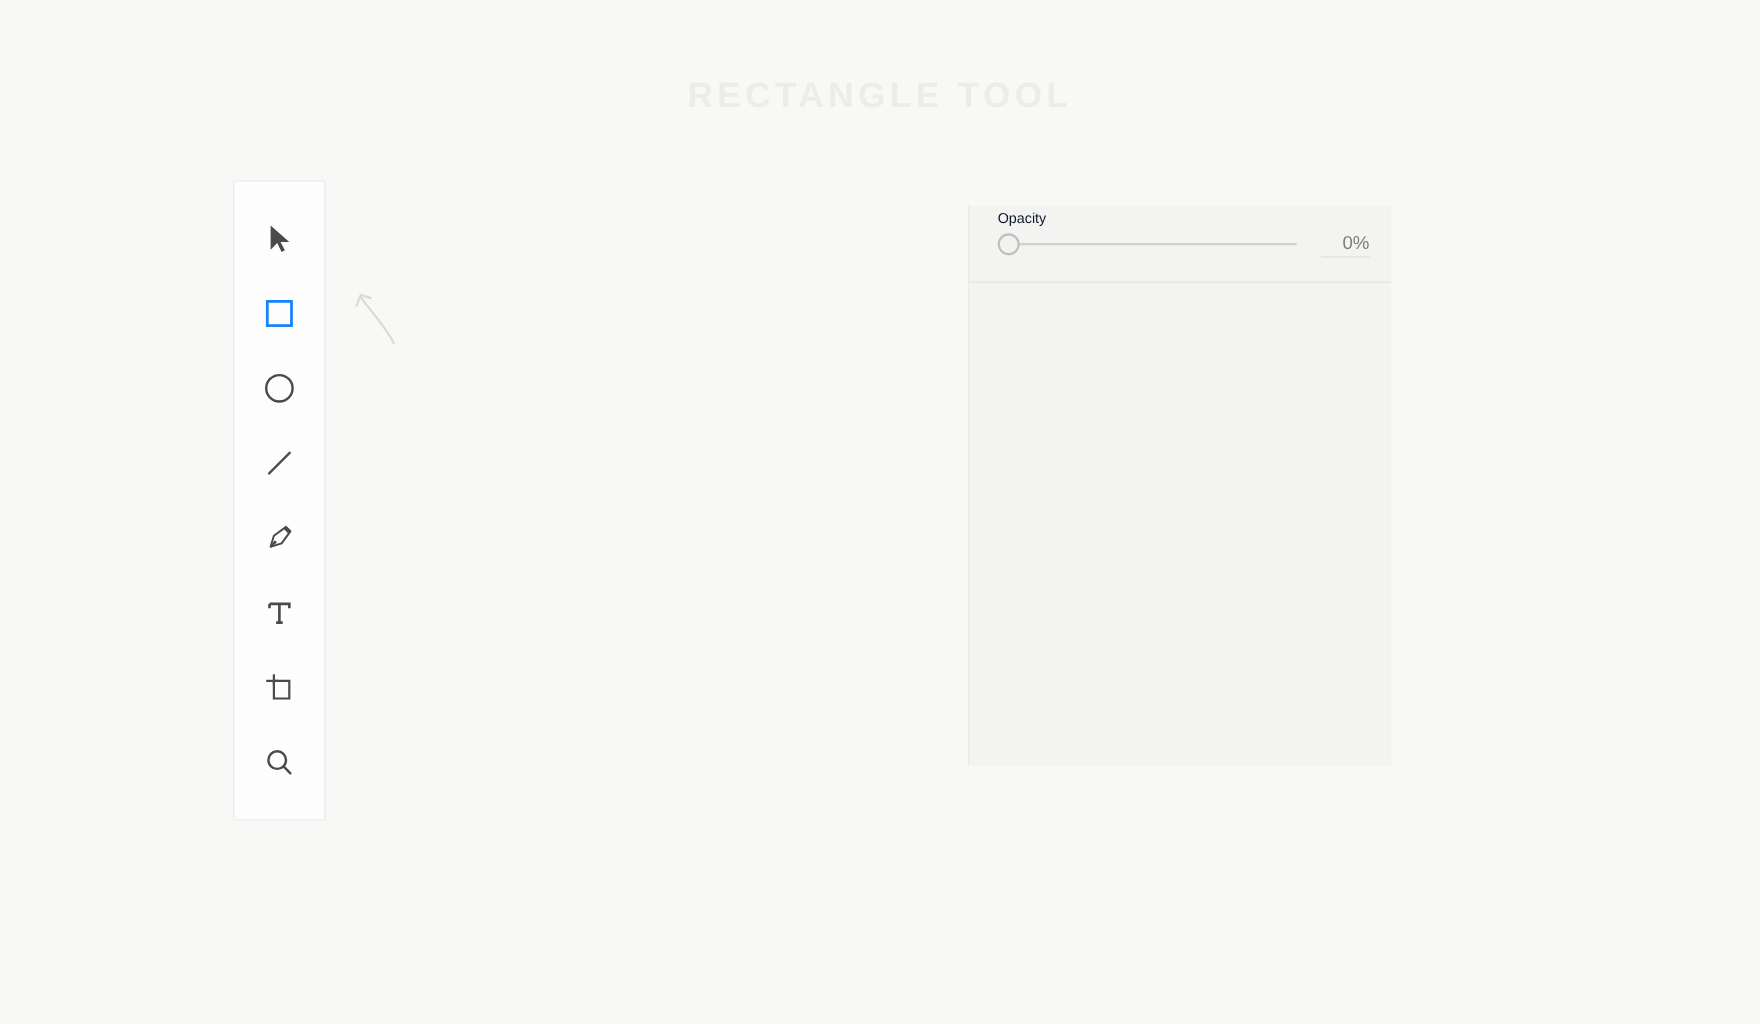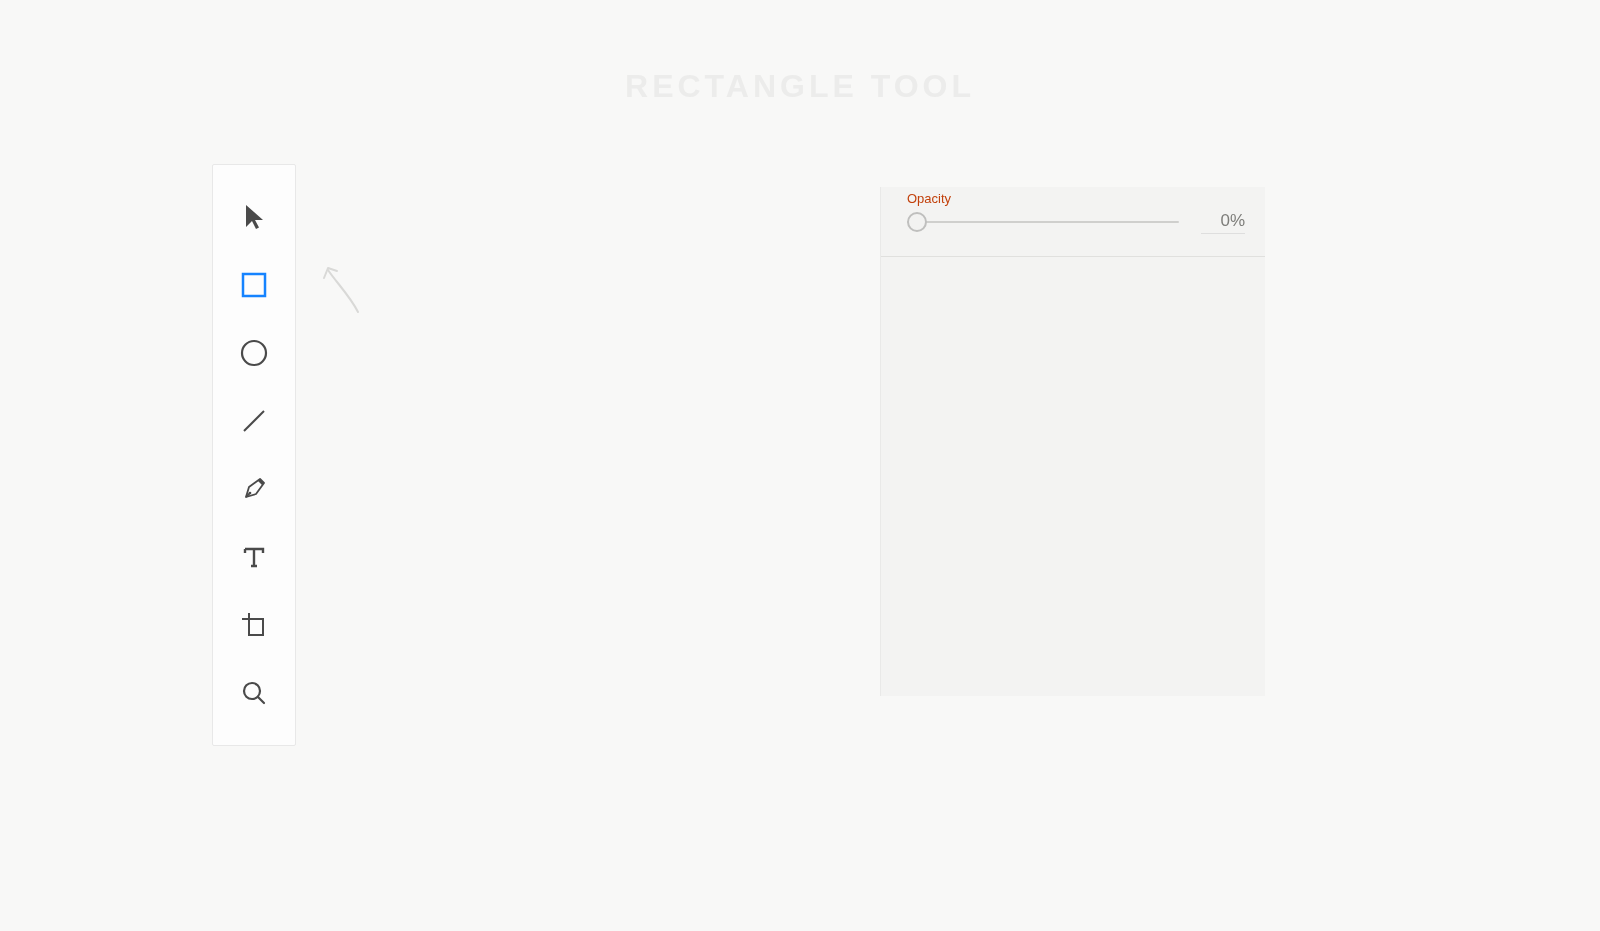--- a/index.html
+++ b/index.html
@@ -70,21 +70,21 @@
     height: 509px;
     background: #f3f3f2;
     border-left: 1px solid #e9e9e8;
   }
   .panel-section {
     border-bottom: 1px solid #e0e0de;
     padding: 4px 20px 22px 26px;
   }
   .panel-label {
     font-size: 13px;
-    color: #c2410c;
+    color: #0f172a;
     margin-bottom: 4px;
   }
   .opacity-row {
     display: flex;
     align-items: center;
     justify-content: space-between;
     gap: 22px;
   }
   .slider {
     position: relative;

